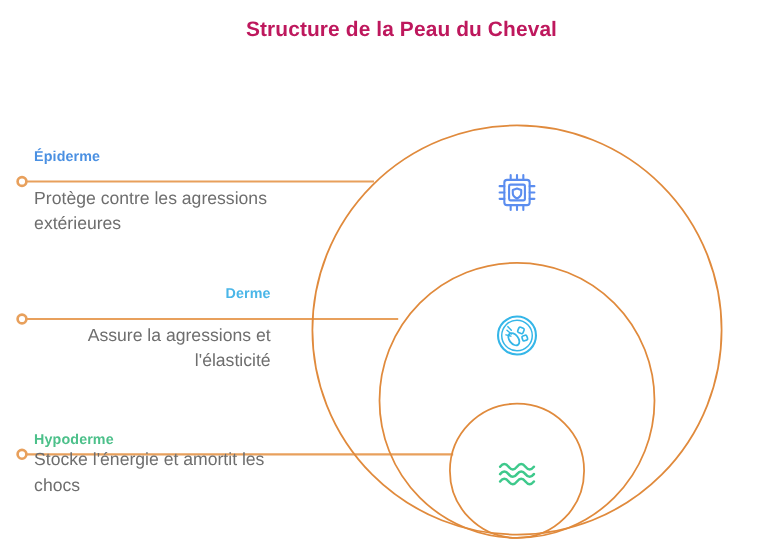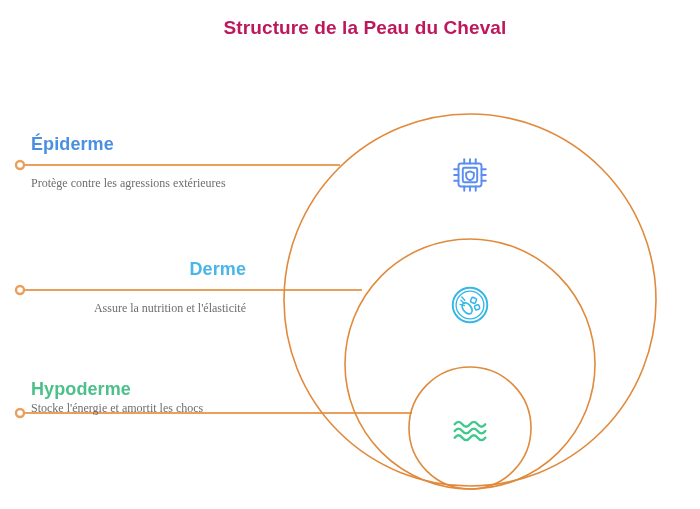--- a/index.html
+++ b/index.html
@@ -34,44 +34,43 @@
     left: 0;
     width: 700px;
     height: 509px;
   }
 
   .label-block {
     position: absolute;
     left: 31px;
   }
   .layer-title {
-    font-size: 18px;
+    font-size: 13px;
     font-weight: bold;
     margin: 0;
     white-space: nowrap;
     letter-spacing: 0.1px;
   }
   .layer-desc {
-    font-size: 12px;
+    font-size: 16px;
     color: #6e6e6e;
     line-height: 1.45;
     margin: 0;
     width: 215px;
-    font-family: Liberation Serif, serif;
   }
 
   #block-epiderme { top: 134px; }
   #block-epiderme .layer-title { color: #4a90e2; }
   #block-epiderme .layer-desc { margin-top: 20px; }
 
   #block-derme { top: 259px; text-align: right; }
   #block-derme .layer-title { color: #4ab6e8; }
   #block-derme .layer-desc { margin-top: 20px; }
 
-  #block-hypoderme { top: 379px; }
+  #block-hypoderme { top: 392px; }
   #block-hypoderme .layer-title { color: #4cc08a; }
   #block-hypoderme .layer-desc { }
 
   .icon-wrap {
     position: absolute;
     width: 46px;
     height: 46px;
   }
   #icon-epiderme { left: 447px; top: 152px; }
   #icon-derme    { left: 447px; top: 282px; }
@@ -102,21 +101,21 @@
   </g>
 </svg>
 
 <div class="label-block" id="block-epiderme">
   <p class="layer-title">Épiderme</p>
   <p class="layer-desc">Protège contre les agressions extérieures</p>
 </div>
 
 <div class="label-block" id="block-derme">
   <p class="layer-title">Derme</p>
-  <p class="layer-desc">Assure la nutrition et l'élasticité</p>
+  <p class="layer-desc">Assure la agressions et l'élasticité</p>
 </div>
 
 <div class="label-block" id="block-hypoderme">
   <p class="layer-title">Hypoderme</p>
   <p class="layer-desc">Stocke l'énergie et amortit les chocs</p>
 </div>
 
 <div class="icon-wrap" id="icon-epiderme">
   <svg viewBox="0 0 48 48" width="46" height="46" fill="none" stroke="#5b8def" stroke-width="2" stroke-linecap="round" stroke-linejoin="round">
     <rect x="12" y="12" width="24" height="24" rx="2.5"></rect>

